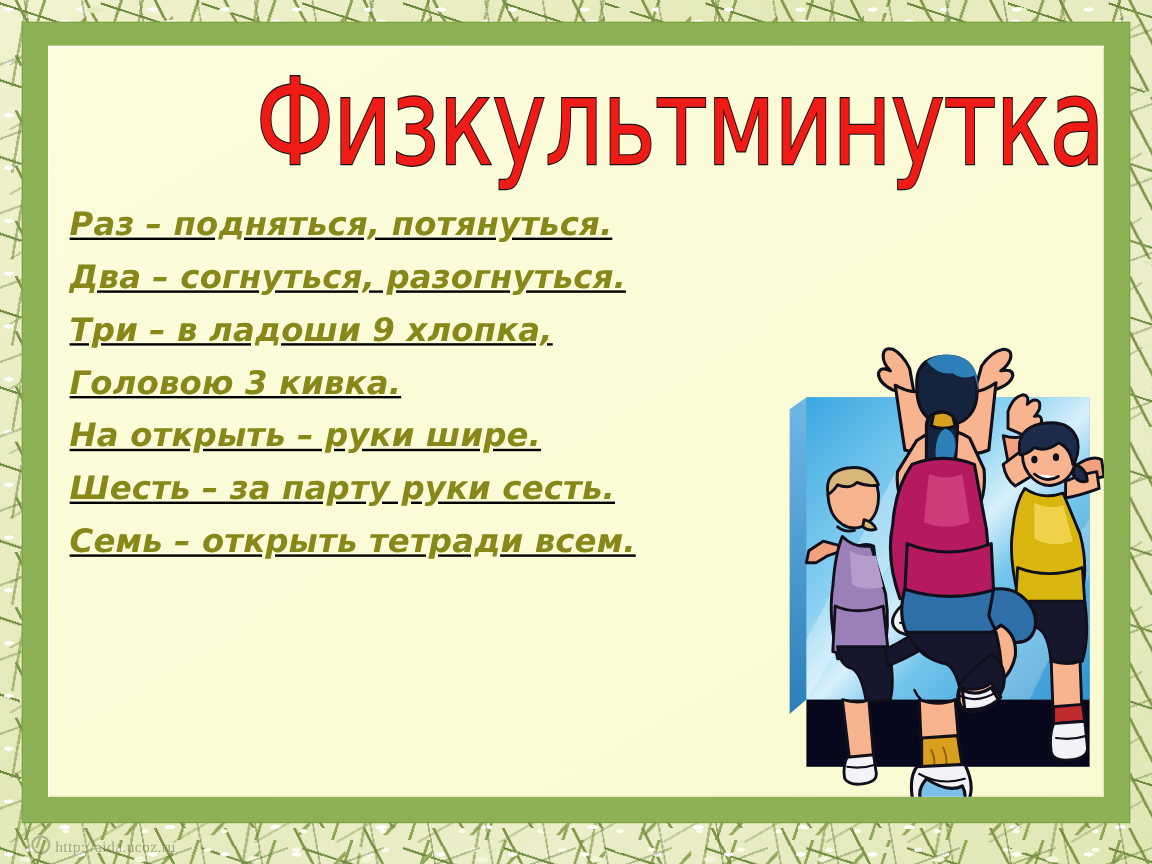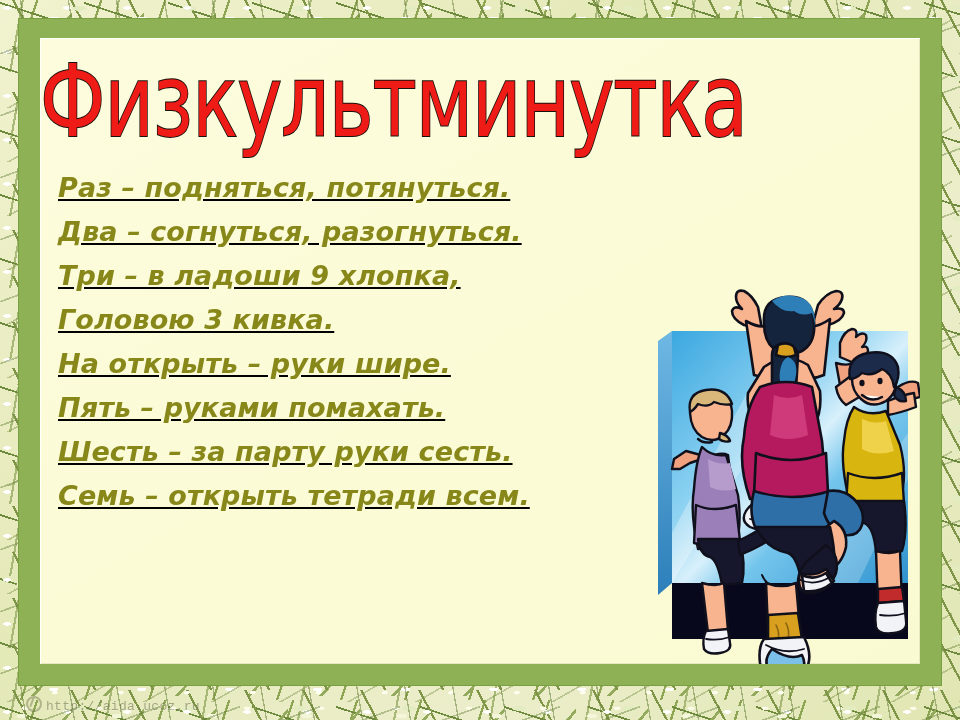--- a/index.html
+++ b/index.html
@@ -77,22 +77,23 @@
     box-shadow: inset 1px 1px 0 #ffffff, inset -1px -1px 0 #e7e7c0;
     overflow: hidden;
   }
 
   
   .title-wrap {
     position: absolute;
     left: 0;
     right: 0;
     top: 14px;
-    text-align: left;
+    text-align: right;
     pointer-events: none;
+    padding-left: 39px;
   }
   .wordart-title {
     display: inline-block;
     font-family: "DejaVu Sans", sans-serif;
     font-size: 76px;
     font-weight: 400;
     letter-spacing: -1px;
     line-height: 1;
     color: #ee1b17;
     -webkit-text-stroke: 1.5px #17120c;
@@ -129,21 +130,21 @@
     width: 272px;
     height: 400px;
   }
   .illustration svg { display: block; width: 100%; height: 100%; }
 
   
   .watermark {
     position: absolute;
     left: 26px;
     bottom: 6px;
-    font-family: Liberation Mono, monospace;
+    font-family: Liberation Serif, serif;
     font-size: 13px;
     color: #6b6f4a;
     opacity: .55;
     letter-spacing: .3px;
     text-shadow: 0 1px 0 rgba(255,255,255,.5);
   }
   .wm-icon {
     display: inline-block;
     width: 12px;
     height: 12px;
@@ -176,21 +177,20 @@
     <div class="title-wrap">
       <span class="wordart-title">Физкультминутка</span>
     </div>
 
     <div class="verse">
       <div class="verse-line">Раз – подняться, потянуться.</div>
       <div class="verse-line">Два – согнуться, разогнуться.</div>
       <div class="verse-line">Три – в ладоши 9 хлопка,</div>
       <div class="verse-line">Головою 3 кивка.</div>
       <div class="verse-line">На открыть – руки шире.</div>
-      <div class="verse-line">Пять – руками помахать.</div>
       <div class="verse-line">Шесть – за парту руки сесть.</div>
       <div class="verse-line">Семь – открыть тетради всем.</div>
     </div>
 
     <div class="illustration">
       <svg viewBox="0 0 272 400" xmlns="http://www.w3.org/2000/svg">
         <defs>
           <linearGradient id="panelGrad" x1="0" y1="0" x2="1" y2="1">
             <stop offset="0%" stop-color="#3ba8e0"></stop>
             <stop offset="38%" stop-color="#8fd3f2"></stop>

